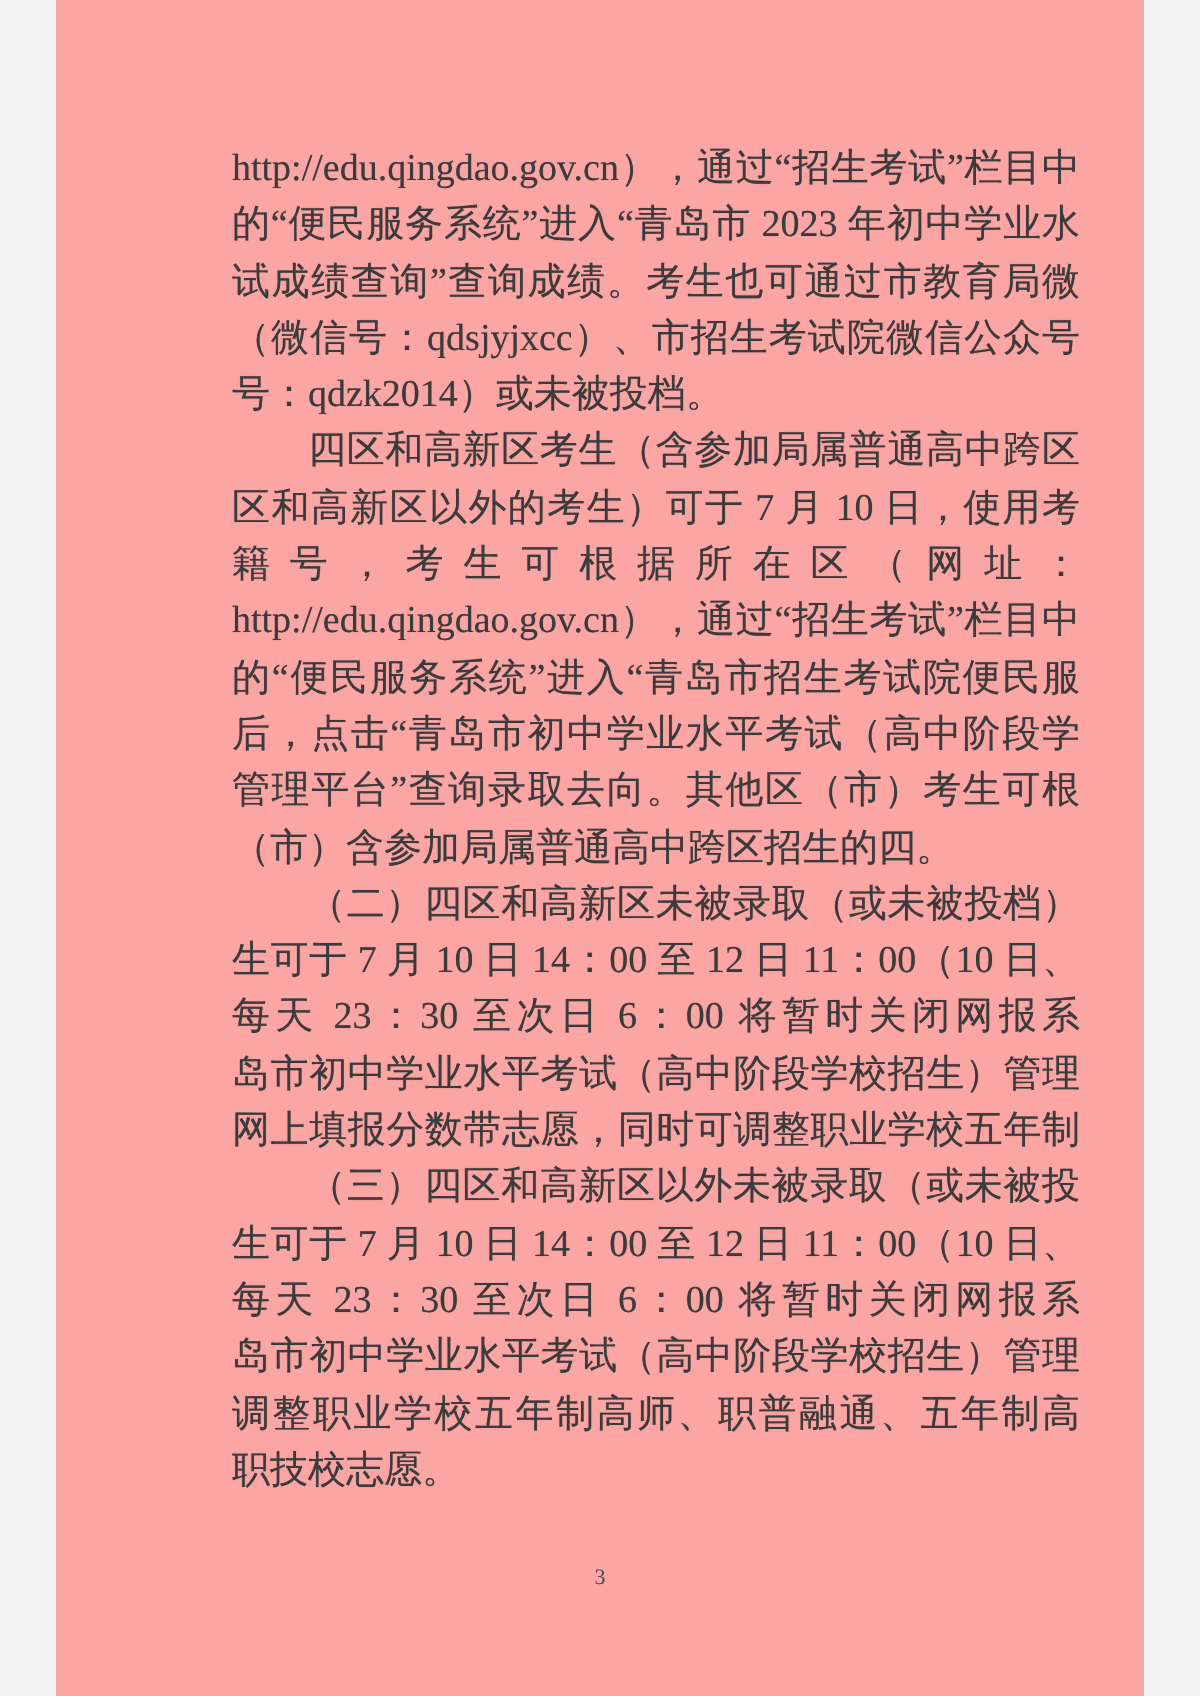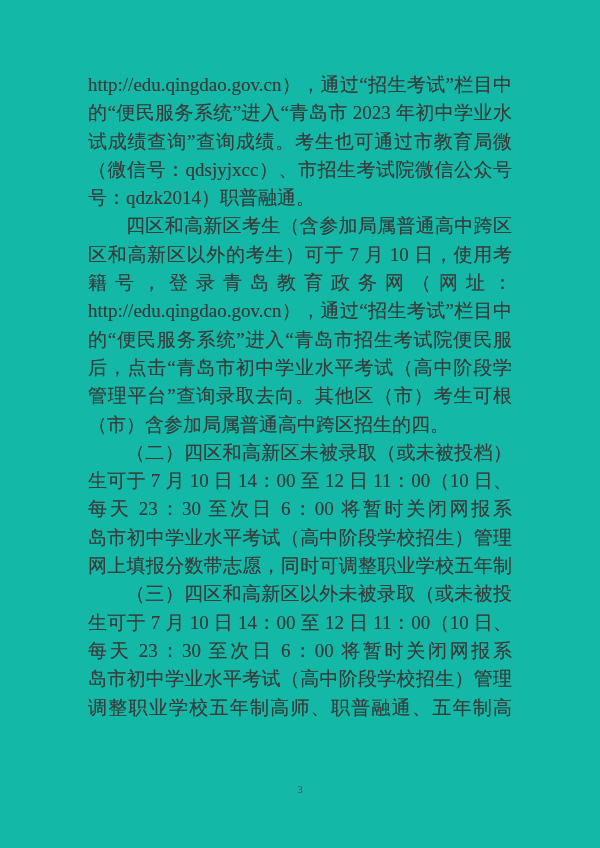--- a/index.html
+++ b/index.html
@@ -2,24 +2,24 @@
 <html><head>
 <meta charset="utf-8">
 <style>
   html, body {
     margin: 0;
     padding: 0;
     background: #f4f4f4;
   }
   .page {
     position: relative;
-    width: 600px;
+    width: 544px;
     height: 848px;
     margin: 0 auto;
-    background: #14b8a6;
+    background: #fca5a5;
     overflow: hidden;
     font-family: "Liberation Serif", "DejaVu Serif", serif;
   }
   .doc-body {
     position: absolute;
     top: 71px;
     left: 88px;
     width: 424px;
     color: #3b3b3b;
     font-size: 19px;
@@ -52,34 +52,35 @@
 </style>
 </head>
 <body>
 
 <div class="page">
   <div class="doc-body">
       <div class="line">http://edu.qingdao.gov.cn），通过“招生考试”栏目中</div>
       <div class="line">的“便民服务系统”进入“青岛市 2023 年初中学业水平考</div>
       <div class="line">试成绩查询”查询成绩。考生也可通过市教育局微信公众号</div>
       <div class="line">（微信号：qdsjyjxcc）、市招生考试院微信公众号（微信</div>
-      <div class="line last">号：qdzk2014）职普融通。</div>
+      <div class="line last">号：qdzk2014）或未被投档。</div>
       <div class="line indent">四区和高新区考生（含参加局属普通高中跨区招生的四</div>
       <div class="line">区和高新区以外的考生）可于 7 月 10 日，使用考试号和学</div>
-      <div class="line">籍号，登录青岛教育政务网（网址：</div>
+      <div class="line">籍号，考生可根据所在区（网址：</div>
       <div class="line">http://edu.qingdao.gov.cn），通过“招生考试”栏目中</div>
       <div class="line">的“便民服务系统”进入“青岛市招生考试院便民服务系统”</div>
       <div class="line">后，点击“青岛市初中学业水平考试（高中阶段学校招生）</div>
       <div class="line">管理平台”查询录取去向。其他区（市）考生可根据所在区</div>
       <div class="line last">（市）含参加局属普通高中跨区招生的四。</div>
       <div class="line indent">（二）四区和高新区未被录取（或未被投档）的考</div>
       <div class="line">生可于 7 月 10 日 14：00 至 12 日 11：00（10 日、11 日 2 天，</div>
       <div class="line">每天 23：30 至次日 6：00 将暂时关闭网报系统），进入“青</div>
       <div class="line">岛市初中学业水平考试（高中阶段学校招生）管理平台”，</div>
       <div class="line">网上填报分数带志愿，同时可调整职业学校五年制高师、职</div>
       <div class="line indent">（三）四区和高新区以外未被录取（或未被投档）的考</div>
       <div class="line">生可于 7 月 10 日 14：00 至 12 日 11：00（10 日、11 日 2 天，</div>
       <div class="line">每天 23：30 至次日 6：00 将暂时关闭网报系统），进入“青</div>
       <div class="line">岛市初中学业水平考试（高中阶段学校招生）管理平台”，</div>
       <div class="line">调整职业学校五年制高师、职普融通、五年制高职、三年中</div>
+      <div class="line last">职技校志愿。</div>
     </div>
   <div class="page-number">3</div>
 </div>
 
 </body></html>

